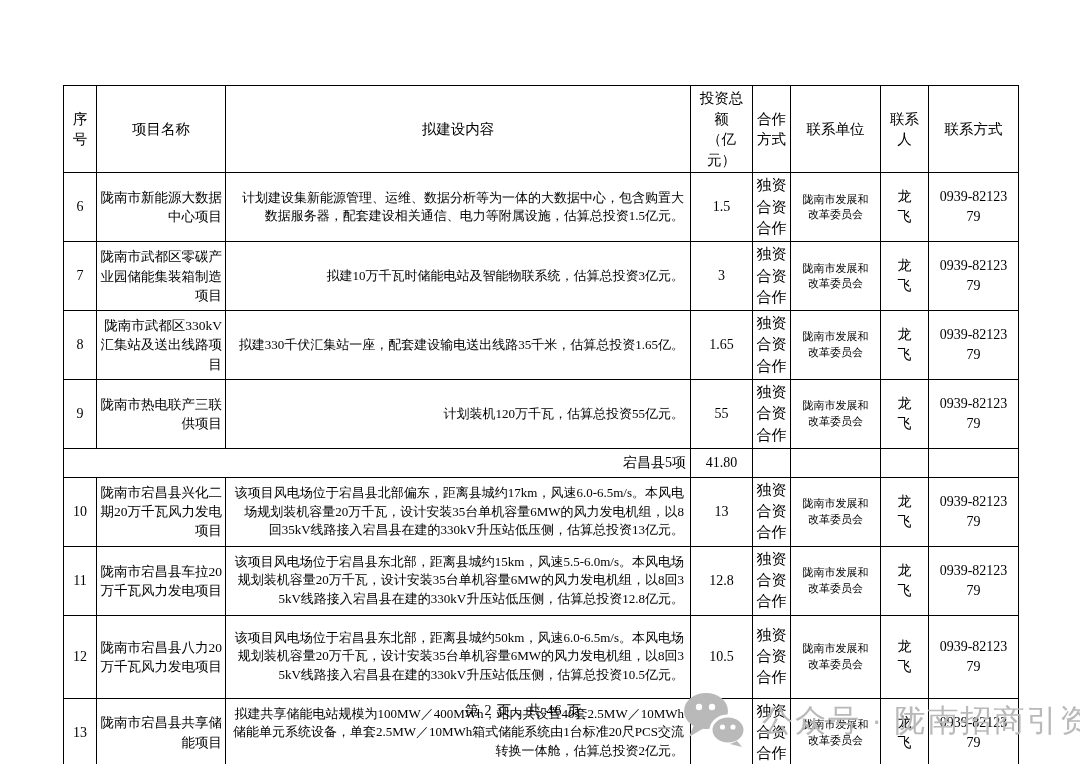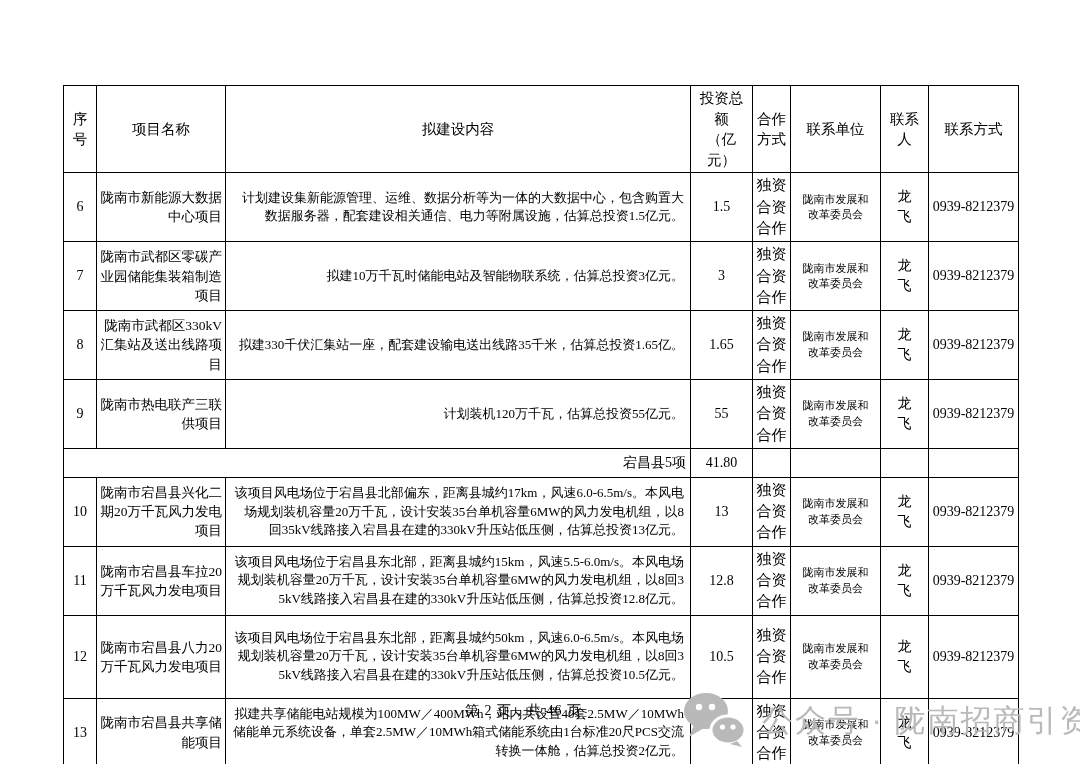--- a/index.html
+++ b/index.html
@@ -25,21 +25,21 @@
     word-break:break-all;
   }
   .projects th { font-size:14.5px; }
   .pre { white-space:pre-line; }
   td.name-cell  { text-align:right; font-size:13.5px; padding:2px 3px; }
   td.content-cell { text-align:right; font-size:13px; padding:2px 6px; }
   td.invest-cell { font-size:14px; }
   td.coop-cell { font-size:15px; padding:2px 1px; }
   td.unit-cell { font-size:11px; padding:2px 2px; }
   td.person-cell { font-size:14px; }
-  td.phone-cell { font-size:14px; padding:2px 2px; }
+  td.phone-cell { font-size:14px; padding:2px 9px; }
   td.section-label-cell { text-align:right; font-size:14px; padding:2px 4px; }
 
   .rh48{height:48px} .rh66{height:66px} .rh62{height:62px} .rh64{height:64px}
   .rh47{height:47px} .rh29{height:29px} .rh61{height:61px} .rh83{height:83px}
 
   .page-footer {
     position:absolute; left:46px; top:702px; width:955px;
     text-align:center; font-size:14px; letter-spacing:1px;
   }
 

